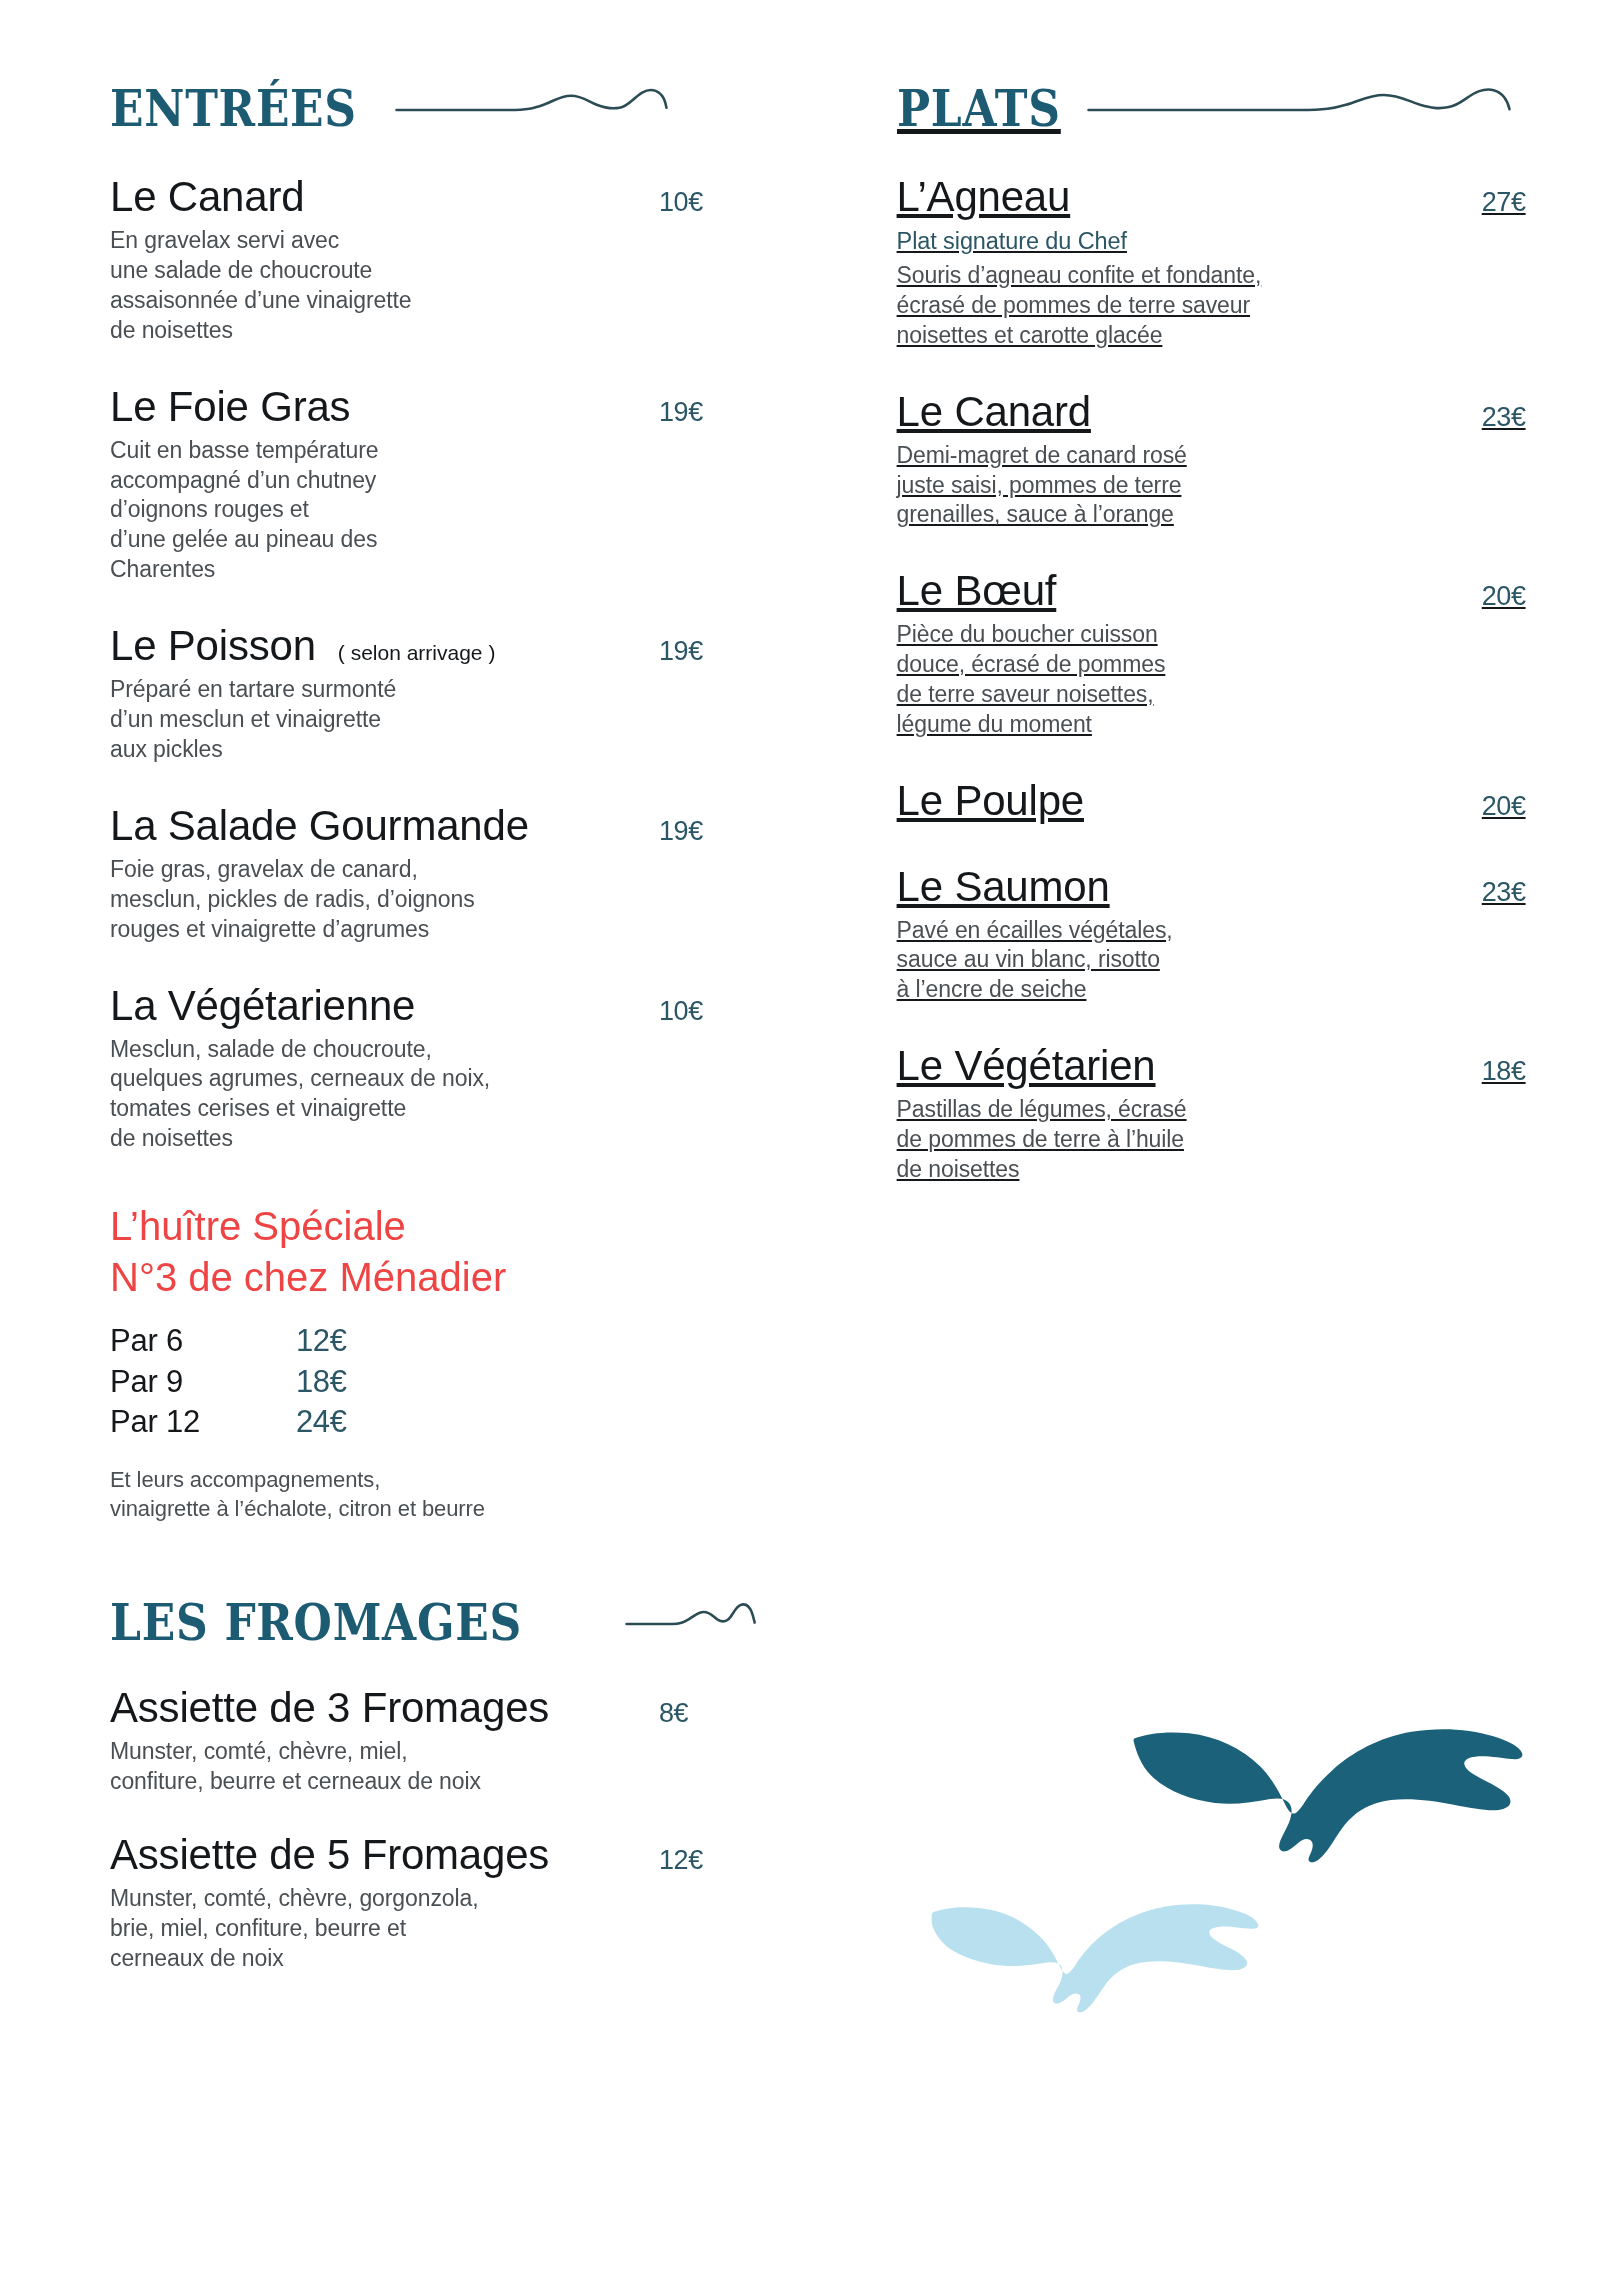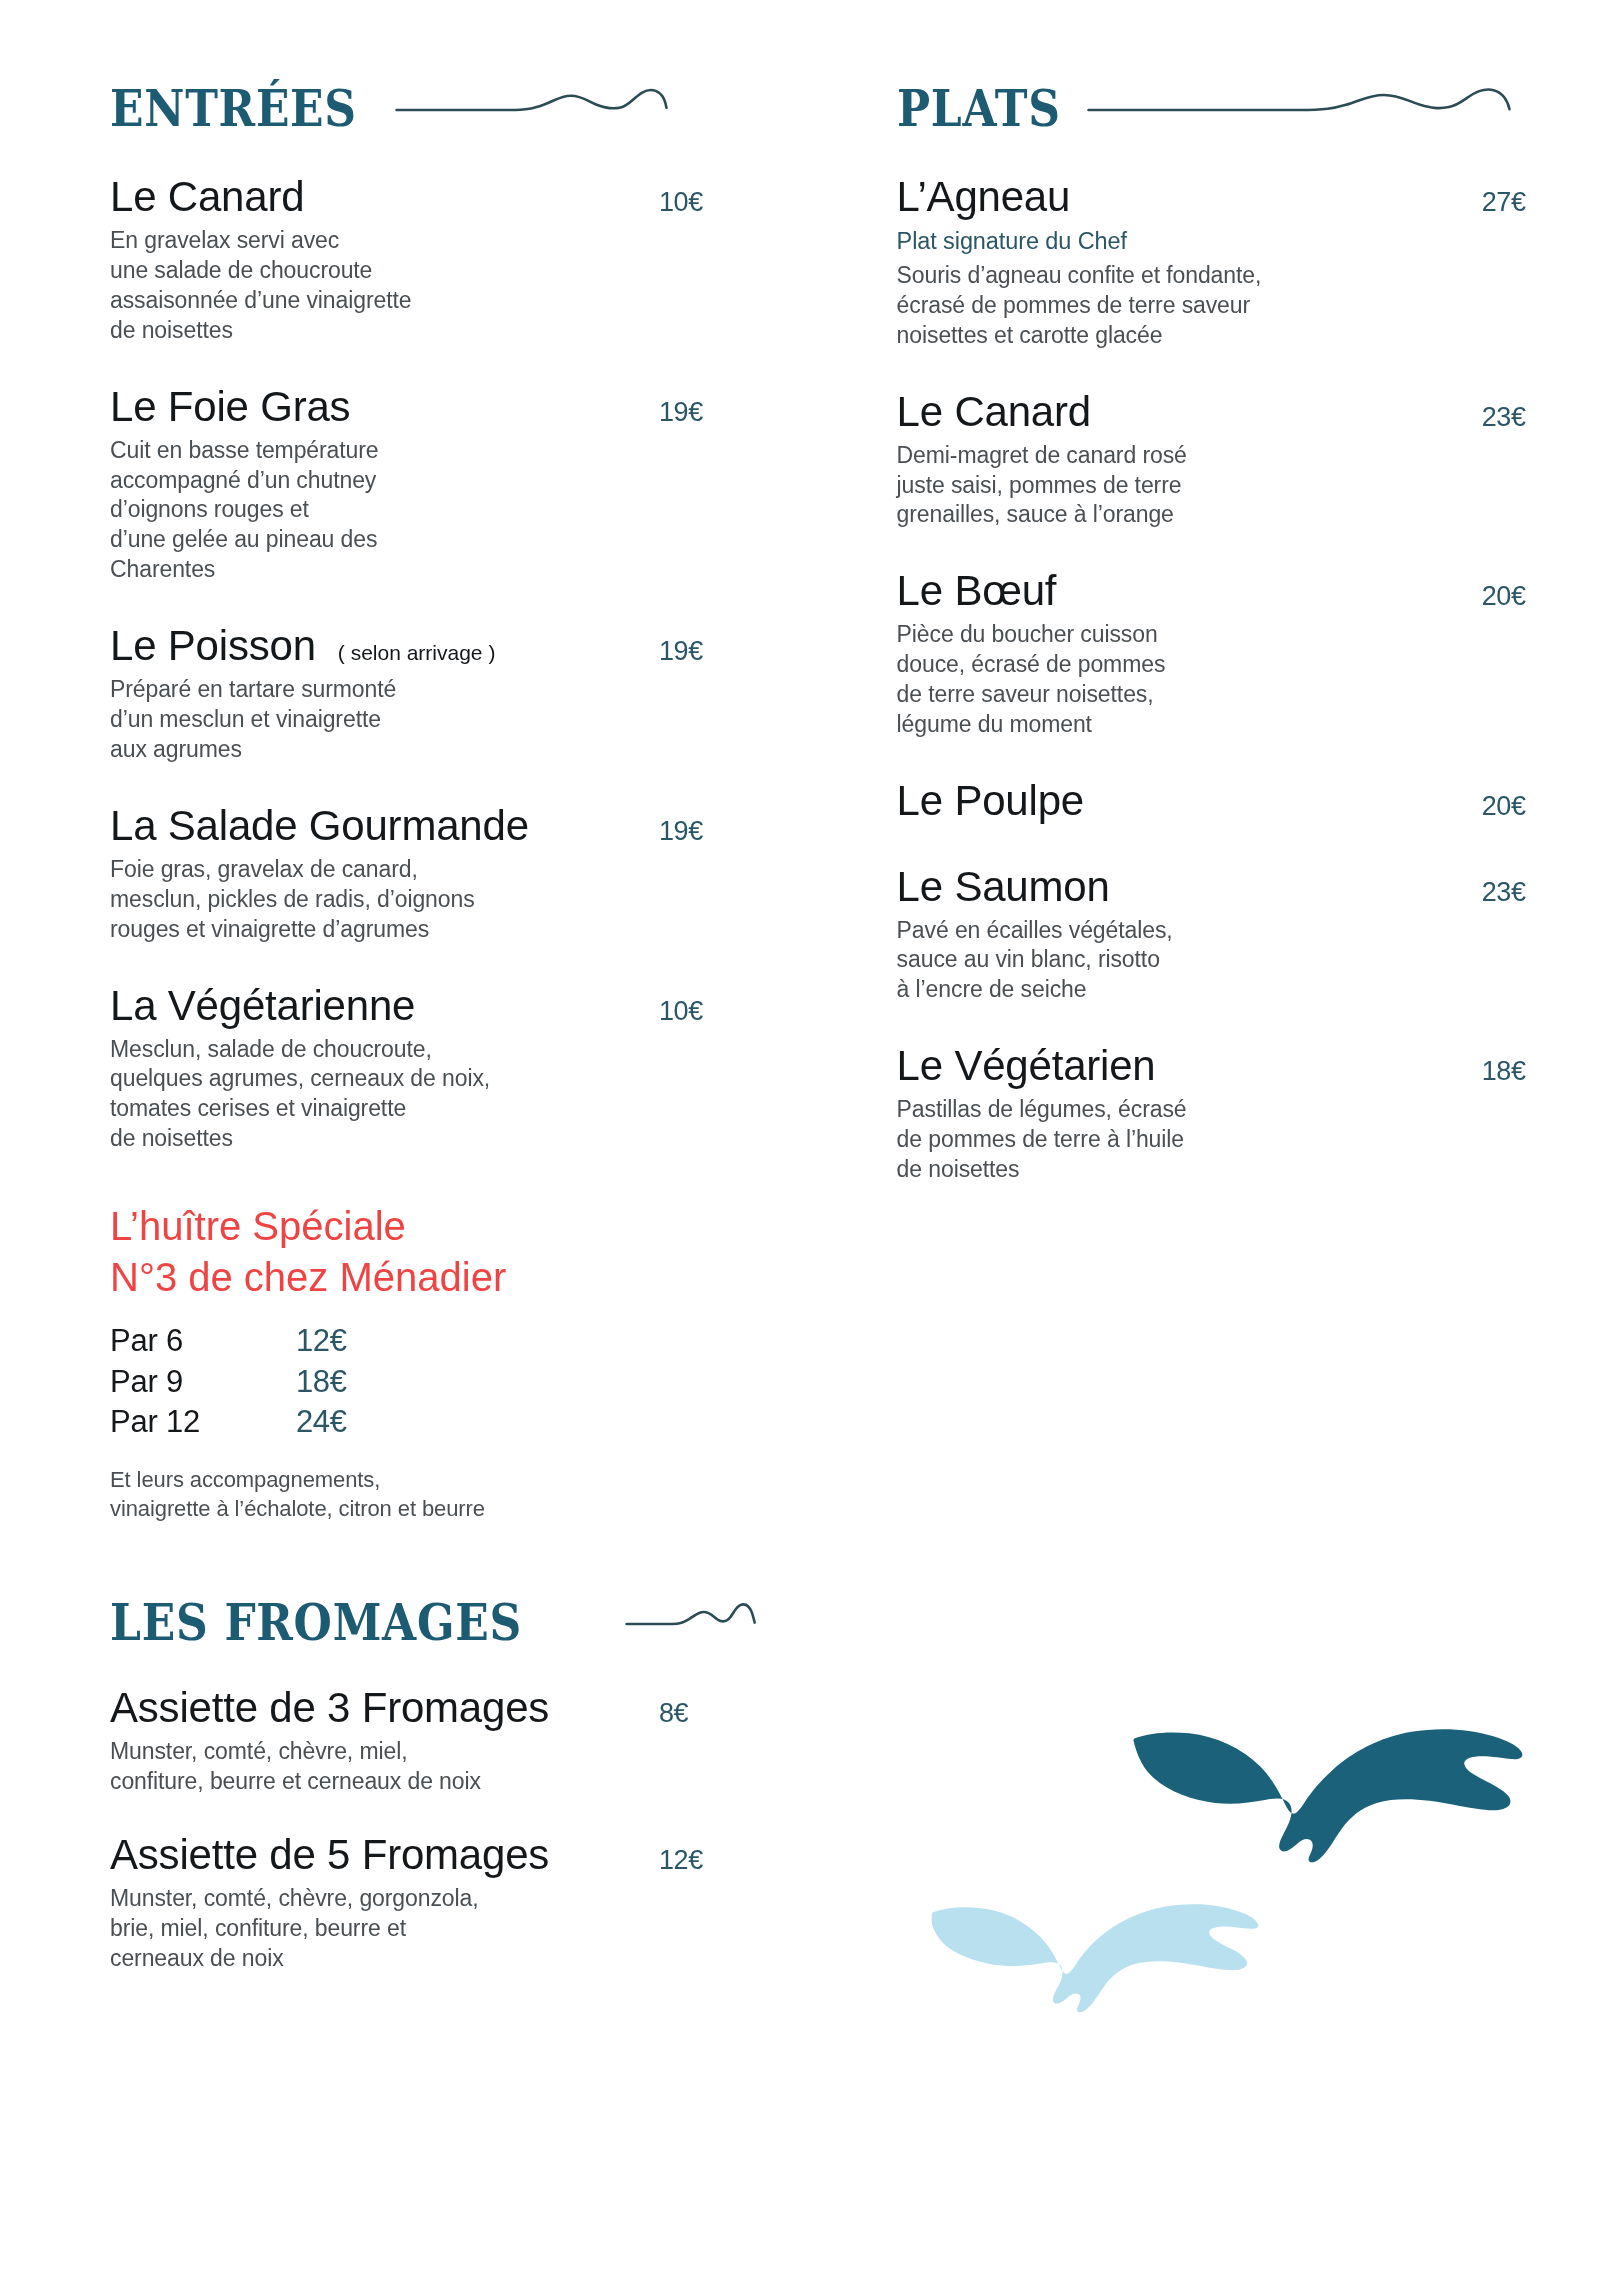--- a/index.html
+++ b/index.html
@@ -38,20 +38,21 @@
     width: 773px;
     margin-left: 110px;
     padding-top: 85px;
     box-sizing: border-box;
   }
   .col-right {
     width: 682px;
     margin-left: 13.6px;
     padding-top: 85px;
     box-sizing: border-box;
+    text-decoration: underline;
   }
 
   
   .section-head {
     display: flex;
     align-items: flex-start;
     margin-bottom: 39px;
   }
   .section-title {
     font-family: "DejaVu Serif", "Liberation Serif", serif;
@@ -238,21 +239,21 @@
         <div class="item">
           <div class="item-head">
             <div class="item-name-wrap">
               <span class="item-name">Le Poisson</span>
               <span class="item-note">( selon arrivage )</span>
             </div>
             <span class="item-price">19€</span>
           </div>
           <div class="item-desc">Préparé en tartare surmonté
 d’un mesclun et vinaigrette
-aux agrumes</div>
+aux pickles</div>
         </div>
 
         <div class="item">
           <div class="item-head">
             <div class="item-name-wrap">
               <span class="item-name">La Salade Gourmande</span>
             </div>
             <span class="item-price">19€</span>
           </div>
           <div class="item-desc">Foie gras, gravelax de canard,

